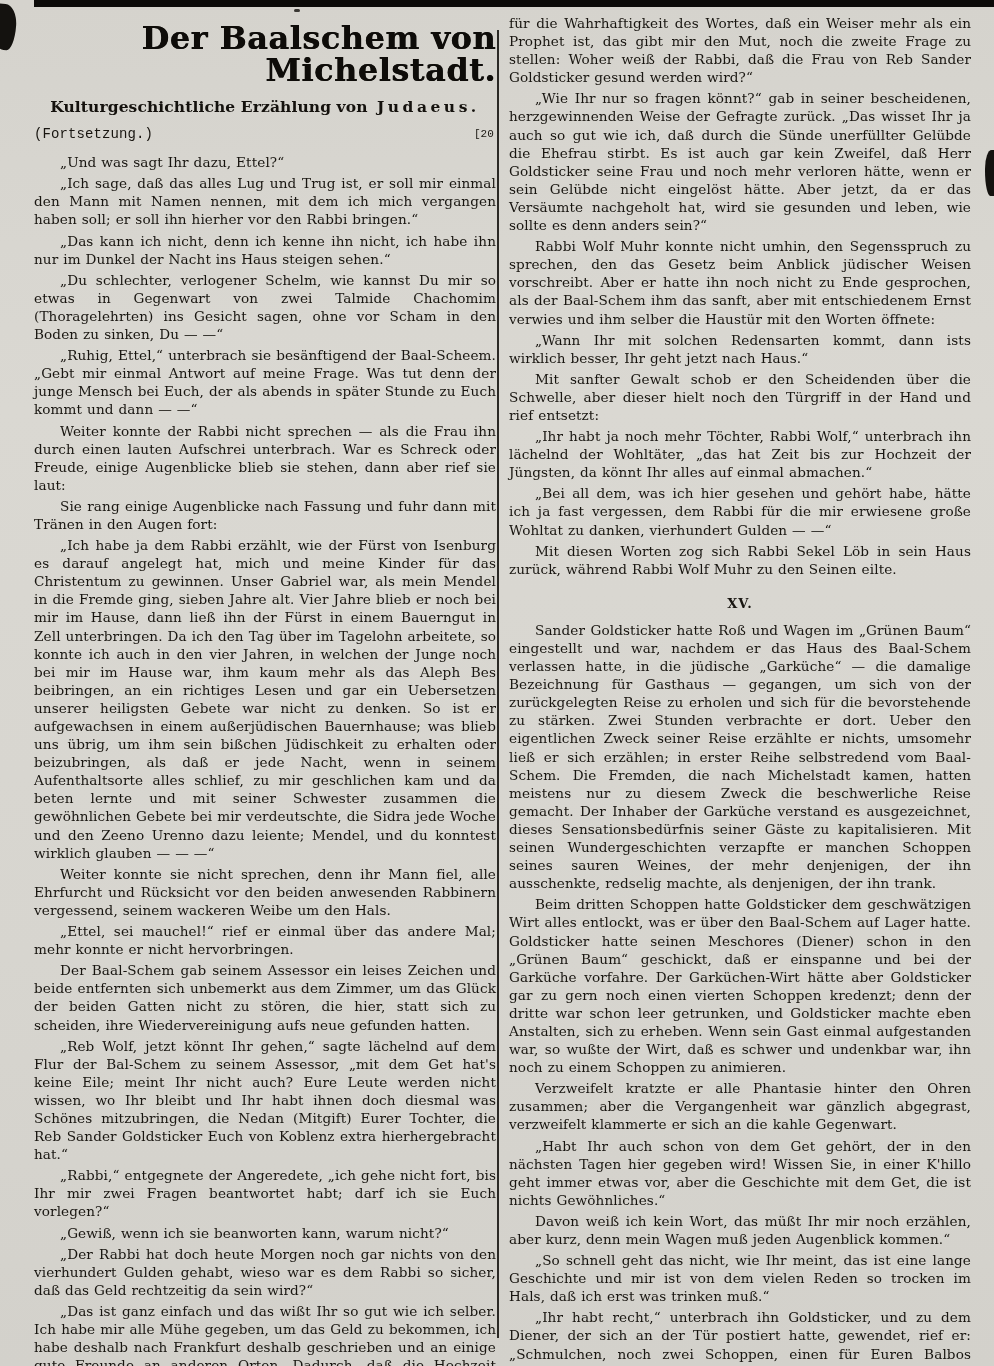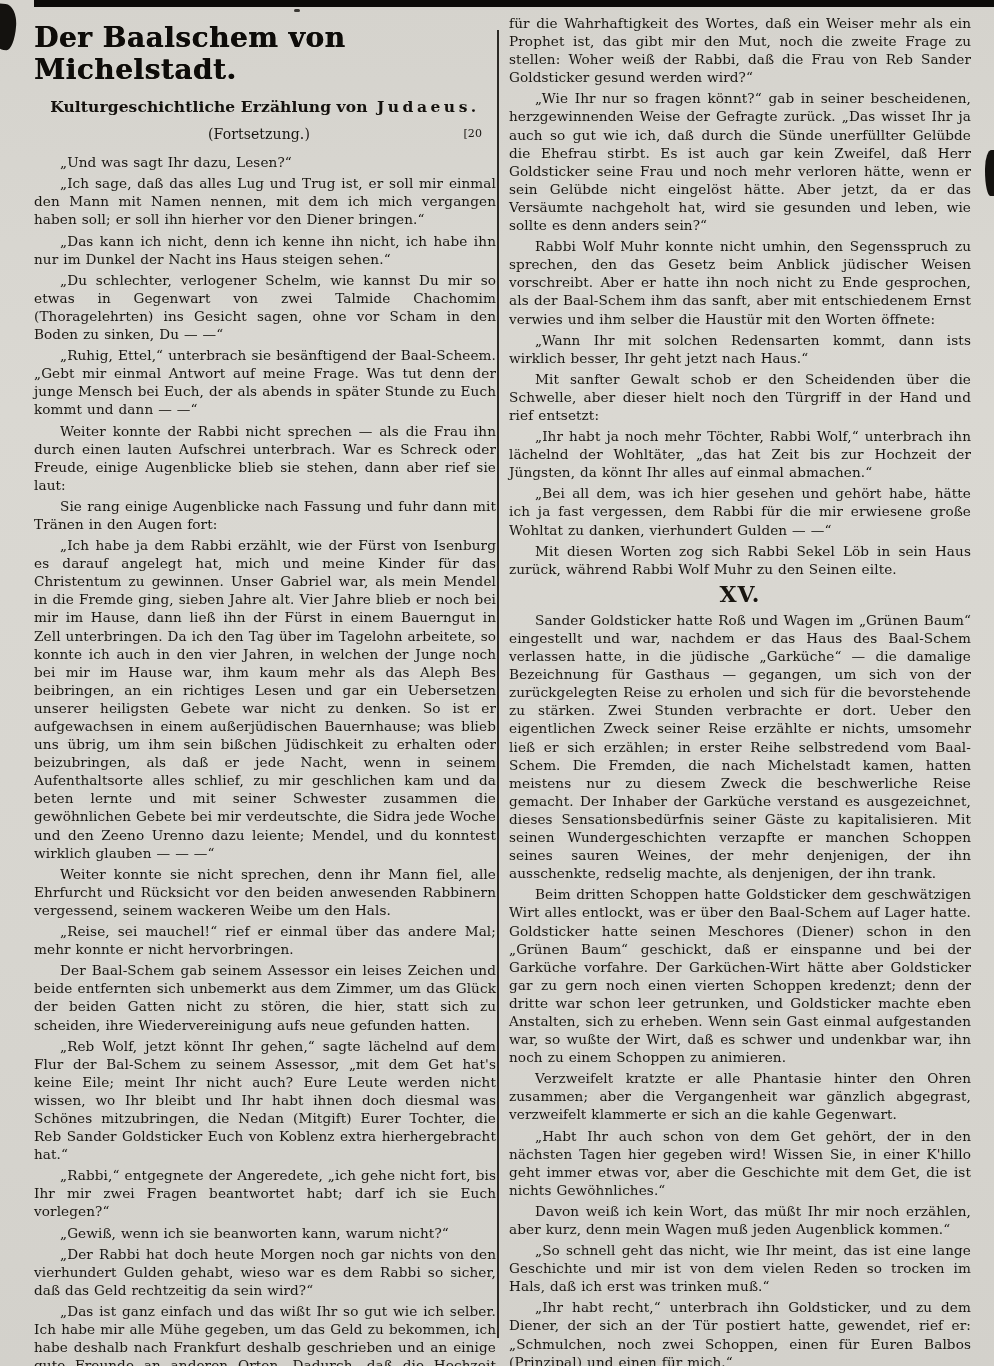--- a/index.html
+++ b/index.html
@@ -80,57 +80,57 @@
   .para, .no-indent-para {
     margin: 0 0 3px 0;
     text-indent: 26px;
     word-spacing: 0.5px;
   }
   .no-indent-para { text-indent: 0; }
 
   
   .article-title {
     margin: 0 0 12px 0;
-    font-size: 28px;
+    font-size: 32px;
     line-height: 32px;
     font-weight: bold;
-    text-align: left;
+    text-align: right;
     text-indent: 0;
     letter-spacing: 0.5px;
     color: #0e0c09;
     text-shadow: 0.4px 0 0 #0e0c09;
   }
   .article-subtitle {
     margin: 0 0 9px 0;
     font-size: 15.5px;
     font-weight: bold;
     text-align: center;
     text-indent: 0;
     color: #14110d;
   }
   .article-subtitle .spaced {
     letter-spacing: 3.5px;
     margin-left: 4px;
   }
   .continuation-line {
     position: relative;
-    margin: 0 12px 10px 0;
+    margin: 0 0 10px 0;
     font-size: 14px;
-    text-align: center;
     text-indent: 0;
+    font-family: Liberation Mono, monospace;
   }
   .page-marker {
     position: absolute;
     right: 2px;
     top: 0;
     font-size: 11px;
   }
   .section-heading {
-    margin: 7px 0 8px 0;
-    font-size: 22px;
+    margin: 17px 0 8px 0;
+    font-size: 13px;
     font-weight: bold;
     text-align: center;
     text-indent: 0;
     letter-spacing: 1px;
   }
 </style>
 </head>
 <body>
 
 <div class="page">
@@ -143,30 +143,30 @@
     <h1 class="article-title">Der Baalschem von Michelstadt.</h1>
     <h2 class="article-subtitle">
       <span>Kulturgeschichtliche Erzählung von</span>
       <span class="spaced">Judaeus.</span>
     </h2>
     <div class="continuation-line">
       <span>(Fortsetzung.)</span>
       <span class="page-marker">[20</span>
     </div>
     <div>
-        <p class="para">„Und was sagt Ihr dazu, Lesen?“</p>
-        <p class="para">„Ich sage, daß das alles Lug und Trug ist, er soll mir einmal den Mann mit Namen nennen, mit dem ich mich vergangen haben soll; er soll ihn hierher vor den Diener bringen.“</p>
+        <p class="para">„Und was sagt Ihr dazu, Ettel?“</p>
+        <p class="para">„Ich sage, daß das alles Lug und Trug ist, er soll mir einmal den Mann mit Namen nennen, mit dem ich mich vergangen haben soll; er soll ihn hierher vor den Rabbi bringen.“</p>
         <p class="para">„Das kann ich nicht, denn ich kenne ihn nicht, ich habe ihn nur im Dunkel der Nacht ins Haus steigen sehen.“</p>
         <p class="para">„Du schlechter, verlogener Schelm, wie kannst Du mir so etwas in Gegenwart von zwei Talmide Chachomim (Thoragelehrten) ins Gesicht sagen, ohne vor Scham in den Boden zu sinken, Du — —“</p>
         <p class="para">„Ruhig, Ettel,“ unterbrach sie besänftigend der Baal-Scheem. „Gebt mir einmal Antwort auf meine Frage. Was tut denn der junge Mensch bei Euch, der als abends in später Stunde zu Euch kommt und dann — —“</p>
         <p class="para">Weiter konnte der Rabbi nicht sprechen — als die Frau ihn durch einen lauten Aufschrei unterbrach. War es Schreck oder Freude, einige Augenblicke blieb sie stehen, dann aber rief sie laut:</p>
         <p class="para">Sie rang einige Augenblicke nach Fassung und fuhr dann mit Tränen in den Augen fort:</p>
         <p class="para">„Ich habe ja dem Rabbi erzählt, wie der Fürst von Isenburg es darauf angelegt hat, mich und meine Kinder für das Christentum zu gewinnen. Unser Gabriel war, als mein Mendel in die Fremde ging, sieben Jahre alt. Vier Jahre blieb er noch bei mir im Hause, dann ließ ihn der Fürst in einem Bauerngut in Zell unterbringen. Da ich den Tag über im Tagelohn arbeitete, so konnte ich auch in den vier Jahren, in welchen der Junge noch bei mir im Hause war, ihm kaum mehr als das Aleph Bes beibringen, an ein richtiges Lesen und gar ein Uebersetzen unserer heiligsten Gebete war nicht zu denken. So ist er aufgewachsen in einem außerjüdischen Bauernhause; was blieb uns übrig, um ihm sein bißchen Jüdischkeit zu erhalten oder beizubringen, als daß er jede Nacht, wenn in seinem Aufenthaltsorte alles schlief, zu mir geschlichen kam und da beten lernte und mit seiner Schwester zusammen die gewöhnlichen Gebete bei mir verdeutschte, die Sidra jede Woche und den Zeeno Urenno dazu leiente; Mendel, und du konntest wirklich glauben — — —“</p>
         <p class="para">Weiter konnte sie nicht sprechen, denn ihr Mann fiel, alle Ehrfurcht und Rücksicht vor den beiden anwesenden Rabbinern vergessend, seinem wackeren Weibe um den Hals.</p>
-        <p class="para">„Reise, sei mauchel!“ rief er einmal über das andere Mal; mehr konnte er nicht hervorbringen.</p>
+        <p class="para">„Ettel, sei mauchel!“ rief er einmal über das andere Mal; mehr konnte er nicht hervorbringen.</p>
         <p class="para">Der Baal-Schem gab seinem Assessor ein leises Zeichen und beide entfernten sich unbemerkt aus dem Zimmer, um das Glück der beiden Gatten nicht zu stören, die hier, statt sich zu scheiden, ihre Wiedervereinigung aufs neue gefunden hatten.</p>
         <p class="para">„Reb Wolf, jetzt könnt Ihr gehen,“ sagte lächelnd auf dem Flur der Bal-Schem zu seinem Assessor, „mit dem Get hat's keine Eile; meint Ihr nicht auch? Eure Leute werden nicht wissen, wo Ihr bleibt und Ihr habt ihnen doch diesmal was Schönes mitzubringen, die Nedan (Mitgift) Eurer Tochter, die Reb Sander Goldsticker Euch von Koblenz extra hierhergebracht hat.“</p>
         <p class="para">„Rabbi,“ entgegnete der Angeredete, „ich gehe nicht fort, bis Ihr mir zwei Fragen beantwortet habt; darf ich sie Euch vorlegen?“</p>
         <p class="para">„Gewiß, wenn ich sie beanworten kann, warum nicht?“</p>
         <p class="para">„Der Rabbi hat doch heute Morgen noch gar nichts von den vierhundert Gulden gehabt, wieso war es dem Rabbi so sicher, daß das Geld rechtzeitig da sein wird?“</p>
         <p class="para">„Das ist ganz einfach und das wißt Ihr so gut wie ich selber. Ich habe mir alle Mühe gegeben, um das Geld zu bekommen, ich habe deshalb nach Frankfurt deshalb geschrieben und an einige gute Freunde an anderen Orten. Dadurch, daß die Hochzeit früher stattfinden kann, als wir beide glaubten, ist das Geld, wofür ich mich bemüht habe, noch nicht da. Aber da der Weiseste der Weisen und seine großen Erklärer, unsere Weisen des Talmud, sagen, daß, wer wirklich Zedoka zu geben bestrebt ist, daß der auch die Mittel dazu findet, so war ich deshalb ganz außer Sorge. Daß das Geld von Koblenz kommen wird, das wußte ich nicht, aber daß es sicher eintrifft, das kann doch keinem ein Zweifel sein, der die Gemoro im ersten Perek von Bobo Basro kennt, und die habt Ihr doch so gut im Kopf wie ich.“</p>
       </div>
   </div>
 
   <div class="col col-right">

